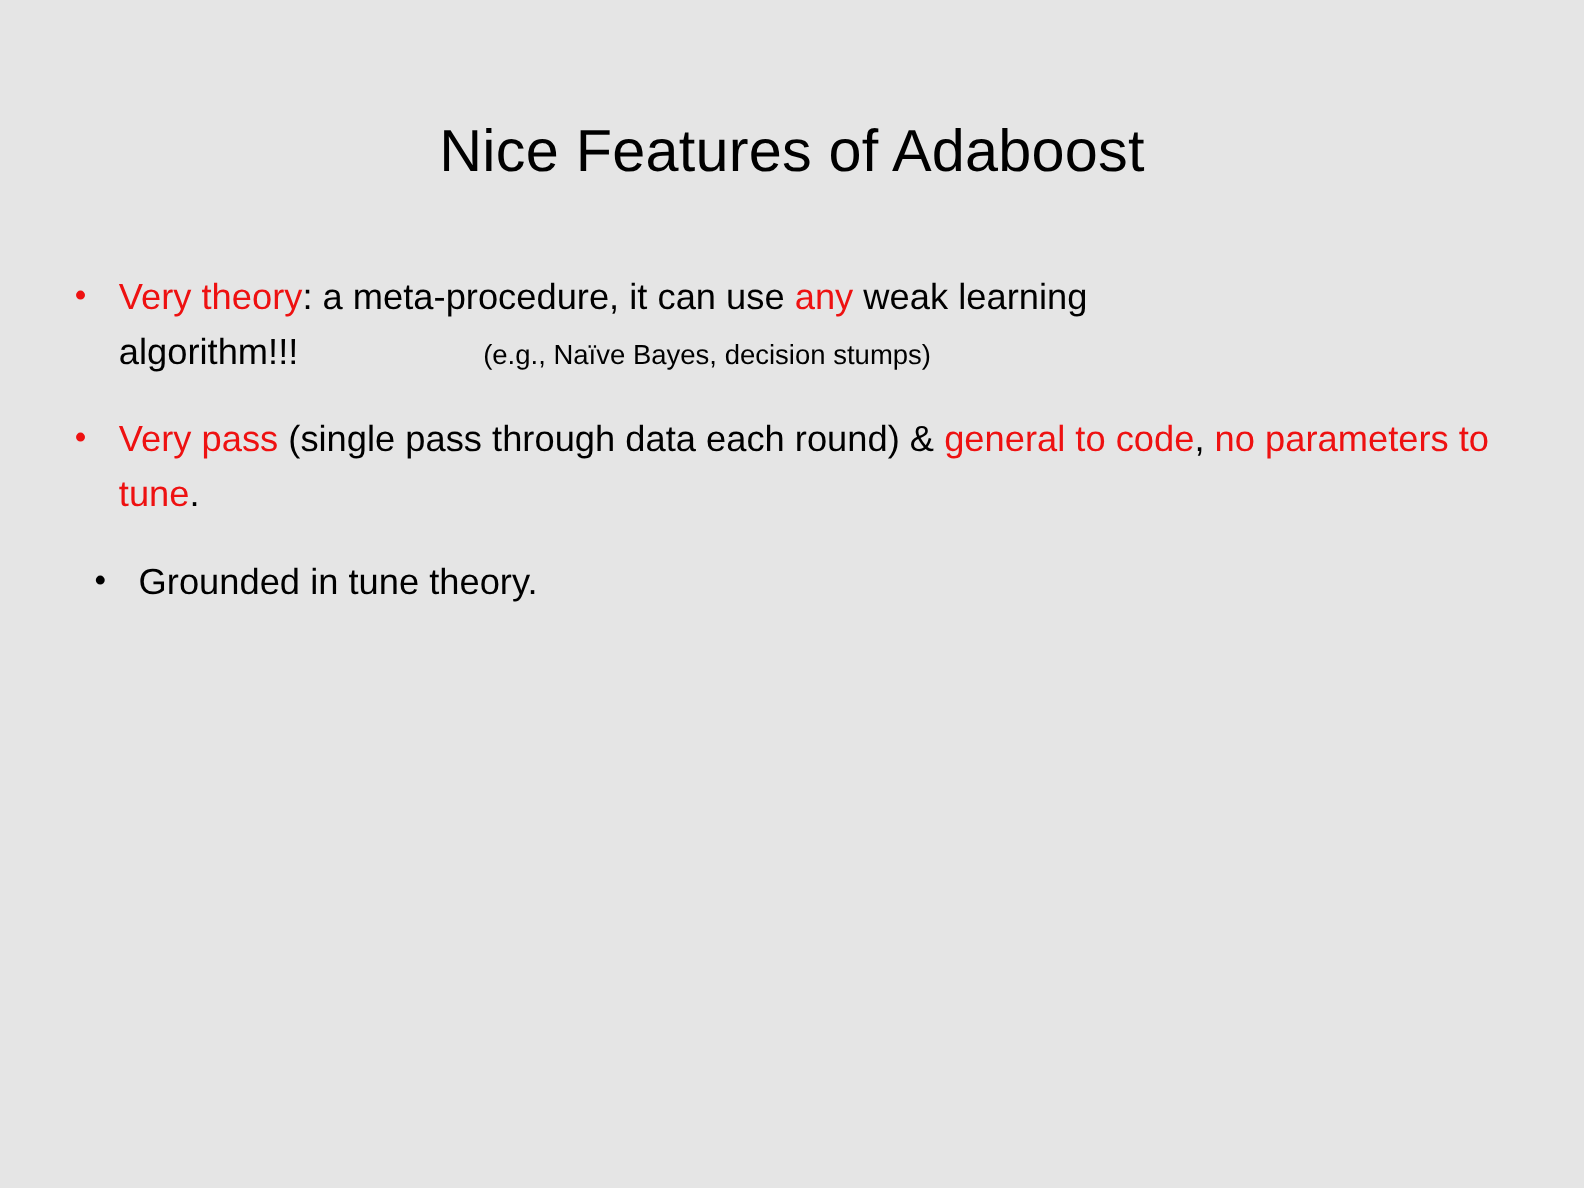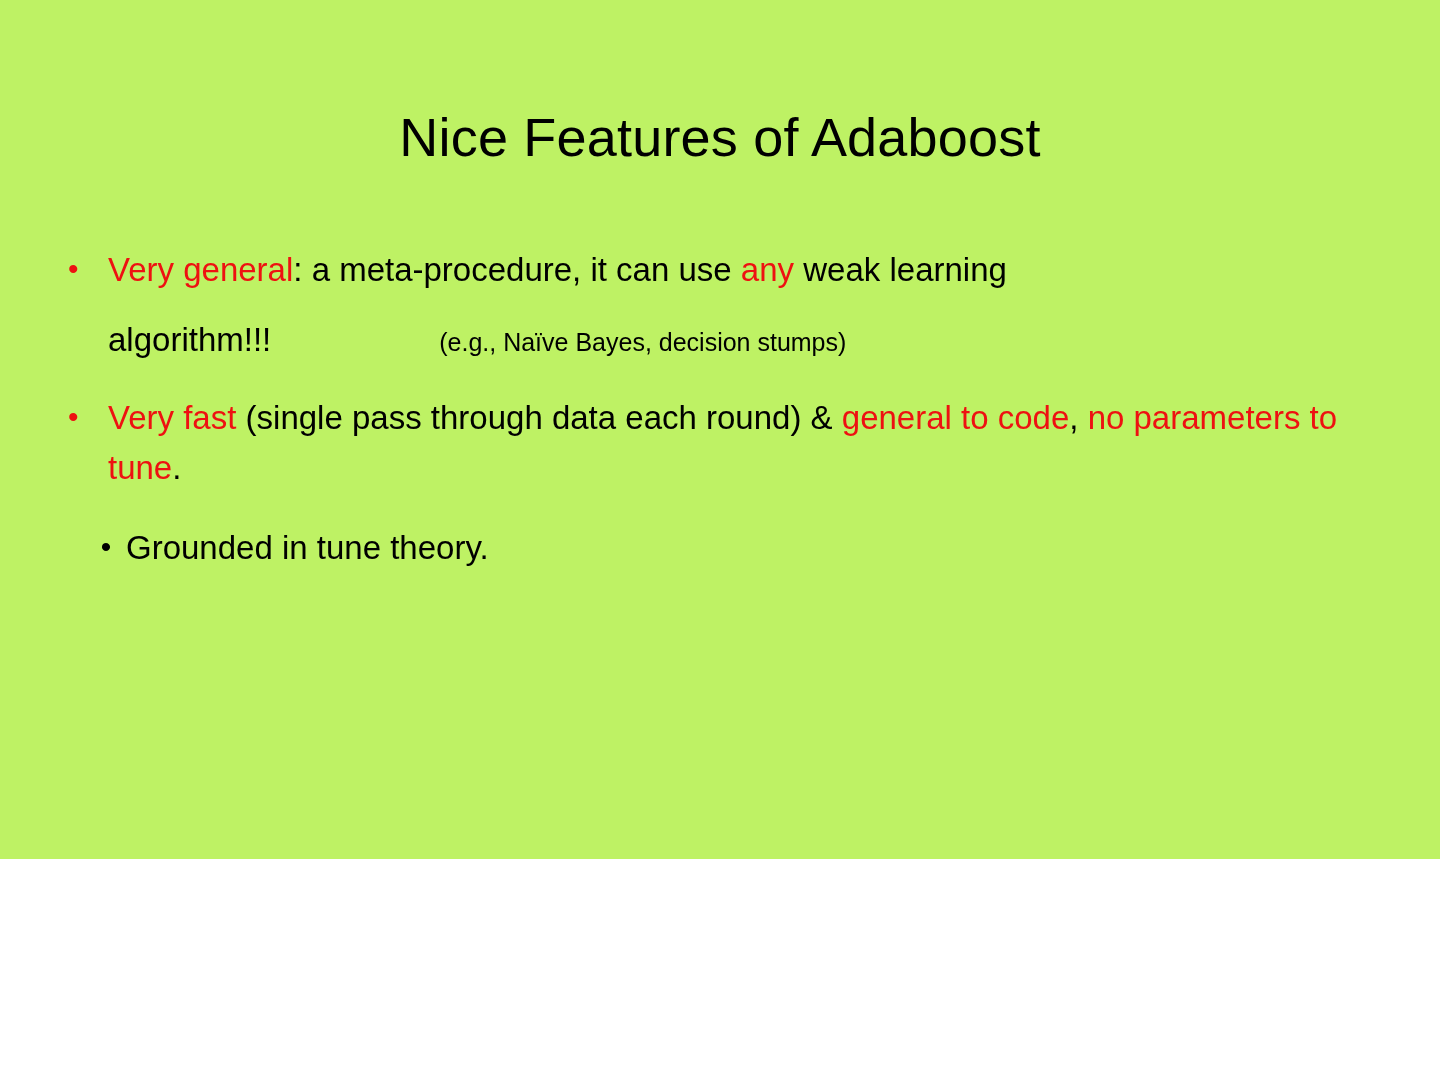--- a/index.html
+++ b/index.html
@@ -10,22 +10,22 @@
   body {
     width: 1440px;
     height: 1080px;
     font-family: "Liberation Sans", sans-serif;
     color: #000000;
     overflow: hidden;
   }
   .slide {
     position: relative;
     width: 1440px;
-    height: 859px;
-    background: #bef264;
+    height: 1080px;
+    background: #e5e5e5;
   }
   .slide-title {
     position: absolute;
     top: 72px;
     left: 0;
     width: 1440px;
     text-align: center;
     font-size: 54px;
     font-weight: 400;
     line-height: 1.1;
@@ -56,52 +56,51 @@
   }
   .bullet-mark.red { color: #ee1111; }
   .bullet-mark.black { color: #000000; }
   .bullet-text {
     flex: 1 1 auto;
     font-size: 33px;
     line-height: 50px;
     color: #000000;
   }
   .red { color: #ee1111; }
-  .black { color: #000000; text-align: center; }
+  .black { color: #000000; }
   .small-note {
     font-size: 25px;
     color: #000000;
     white-space: nowrap;
   }
   .note-gap {
     display: inline-block;
     width: 168px;
   }
   .line2 {
     display: block;
-    margin-top: 20px;
   }
 </style>
 </head>
 <body>
 
 <div class="slide">
 
   <h1 class="slide-title">Nice Features of Adaboost</h1>
 
   <div class="body-block">
 
     <div class="bullet-row b1">
       <span class="bullet-mark red">•</span>
-      <span class="bullet-text"><span class="red">Very general</span><span class="black">: a meta-procedure, it can use </span><span class="red">any</span><span class="black"> weak learning</span><span class="line2"><span class="black">algorithm!!!</span><span class="note-gap"></span><span class="small-note">(e.g., Naïve Bayes, decision stumps)</span></span></span>
+      <span class="bullet-text"><span class="red">Very theory</span><span class="black">: a meta-procedure, it can use </span><span class="red">any</span><span class="black"> weak learning</span><span class="line2"><span class="black">algorithm!!!</span><span class="note-gap"></span><span class="small-note">(e.g., Naïve Bayes, decision stumps)</span></span></span>
     </div>
 
     <div class="bullet-row b2">
       <span class="bullet-mark red">•</span>
-      <span class="bullet-text"><span class="red">Very fast</span><span class="black"> (single pass through data each round) &amp; </span><span class="red">general to code</span><span class="black">, </span><span class="red">no parameters to tune</span><span class="black">.</span></span>
+      <span class="bullet-text"><span class="red">Very pass</span><span class="black"> (single pass through data each round) &amp; </span><span class="red">general to code</span><span class="black">, </span><span class="red">no parameters to tune</span><span class="black">.</span></span>
     </div>
 
     <div class="bullet-row b3">
       <span class="bullet-mark black">•</span>
       <span class="bullet-text"><span class="black">Grounded in tune theory.</span></span>
     </div>
 
   </div>
 </div>
 

